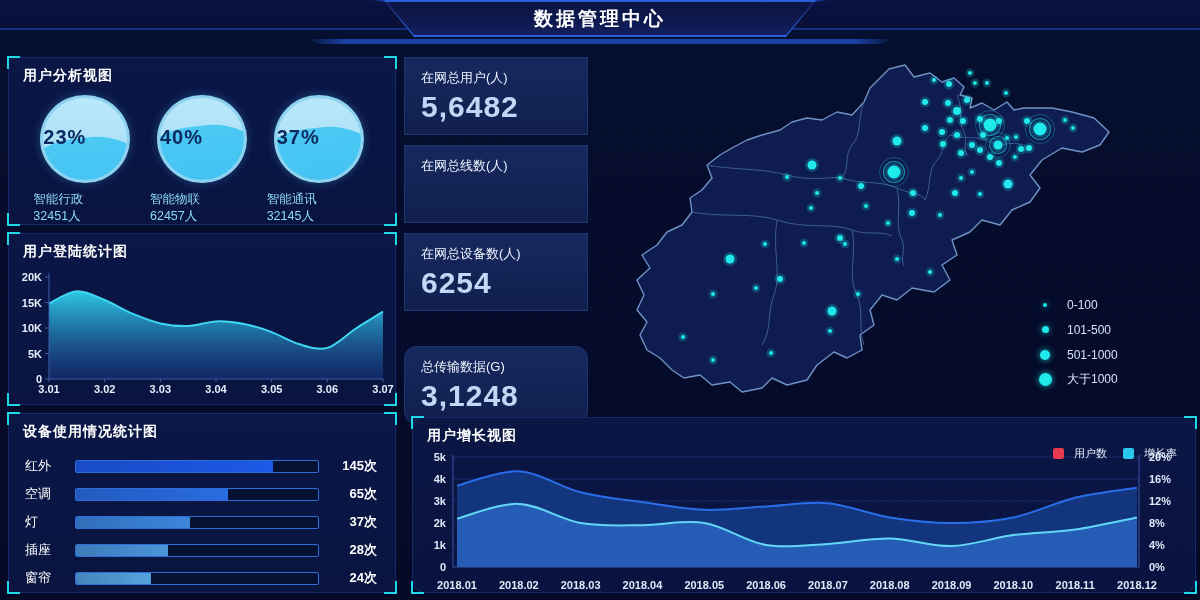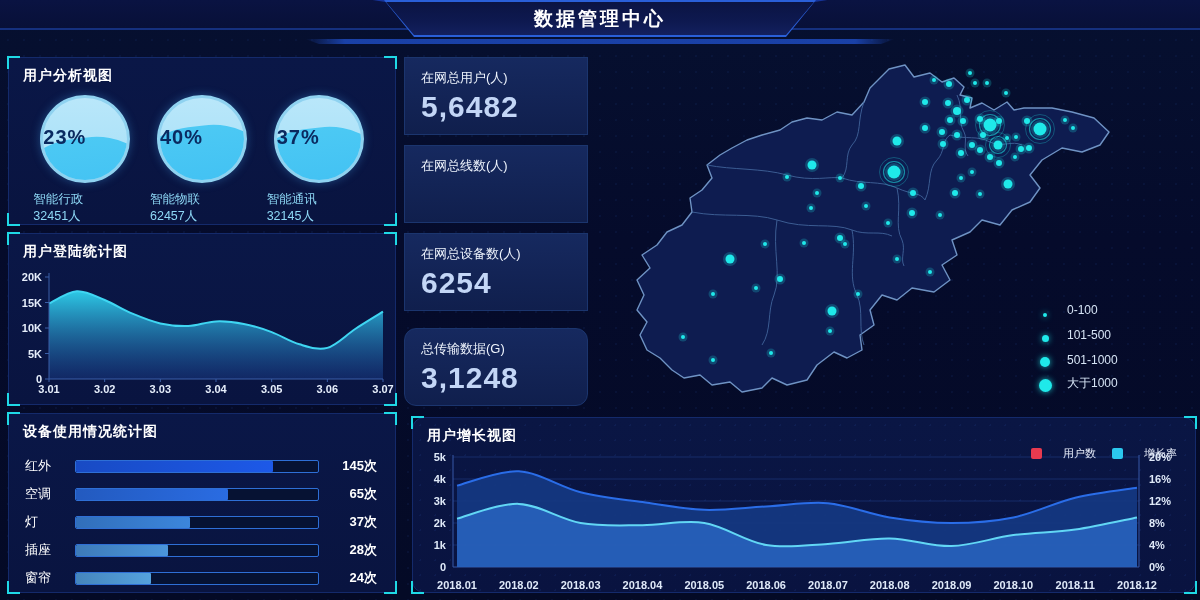--- a/index.html
+++ b/index.html
@@ -107,35 +107,35 @@
   .bar-fill { height:100%; border-radius:1px; }
   .bar-value { font-size:13px; font-weight:700; color:#fff; text-align:right; }
 
   
   .stats { position:absolute; left:404px; top:57px; width:184px; display:flex; flex-direction:column; gap:10px; }
   .stat-card {
     height:78px; padding:11px 16px;
     background:linear-gradient(180deg,#16295f 0%, #101f4d 100%);
     border:1px solid #1b356e;
   }
-  .stat-card:nth-child(4) { margin-top:7px;border-radius:12px; }
+  .stat-card:nth-child(4) { margin-top:25px;border-radius:12px; }
   .stat-label { font-size:13px; color:#eef4fd; }
   .stat-value { margin-top:3px; font-size:30px; font-weight:700; letter-spacing:1px; color:#c3d6f6; }
 
   
   .map-wrap { position:absolute; left:612px; top:40px; width:588px; height:378px; }
   .map-legend { position:absolute; left:425px; top:252px; }
-  .map-legend-row { display:flex; align-items:flex-end; height:25px; }
+  .map-legend-row { display:flex; align-items:center; height:25px; }
   .map-legend-dot-col { width:16px; display:flex; justify-content:center; margin-right:14px; }
   .map-legend-dot { border-radius:50%; background:#1fe9ea; box-shadow:0 0 6px rgba(31,233,234,.8); }
   .map-legend-label { font-size:12px; color:#d6e4f5; }
 
   
   .growth-legend { position:absolute; right:18px; top:28px; display:flex; gap:16px; z-index:2; }
-  .legend-item { display:flex; align-items:center; gap:21px; }
+  .legend-item { display:flex; align-items:center; gap:10px; }
   .legend-swatch { width:11px; height:11px; border-radius:2px; }
   .legend-label { font-size:11px; color:#e8eefb; }
 
   svg text { font-family:"Liberation Sans", sans-serif; }
 </style>
 </head>
 <body>
 
 <div class="stage">
 

